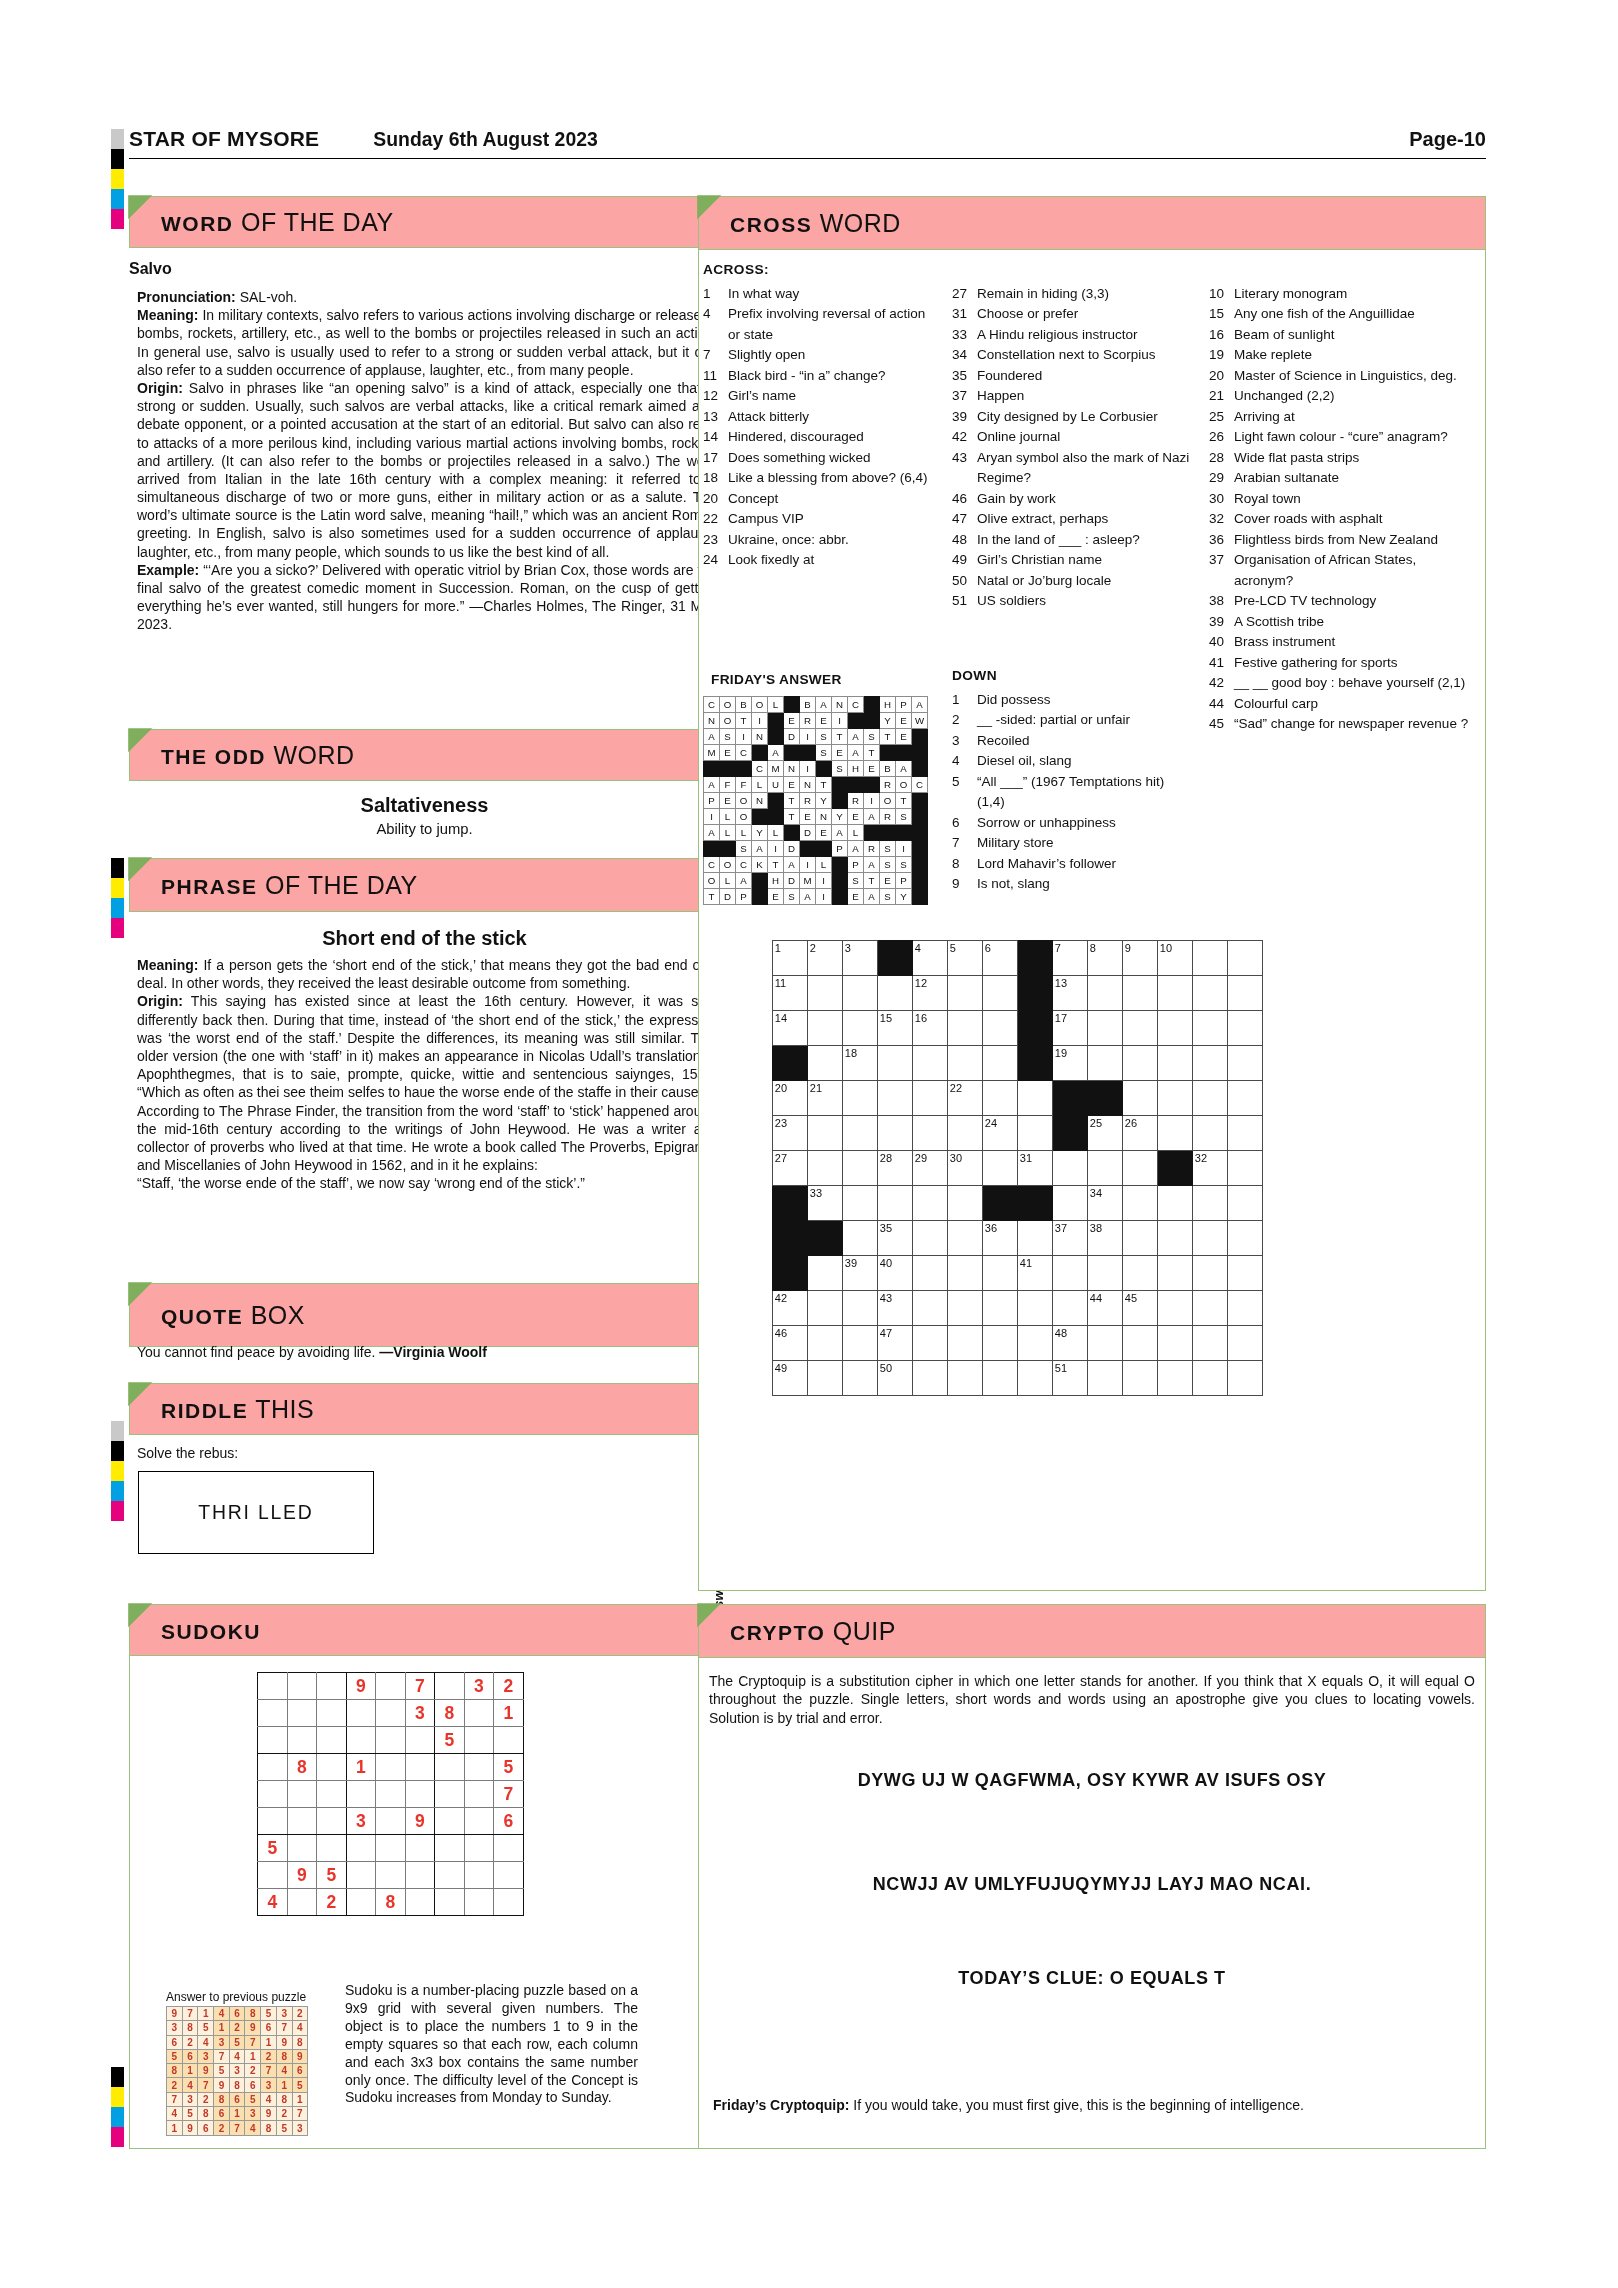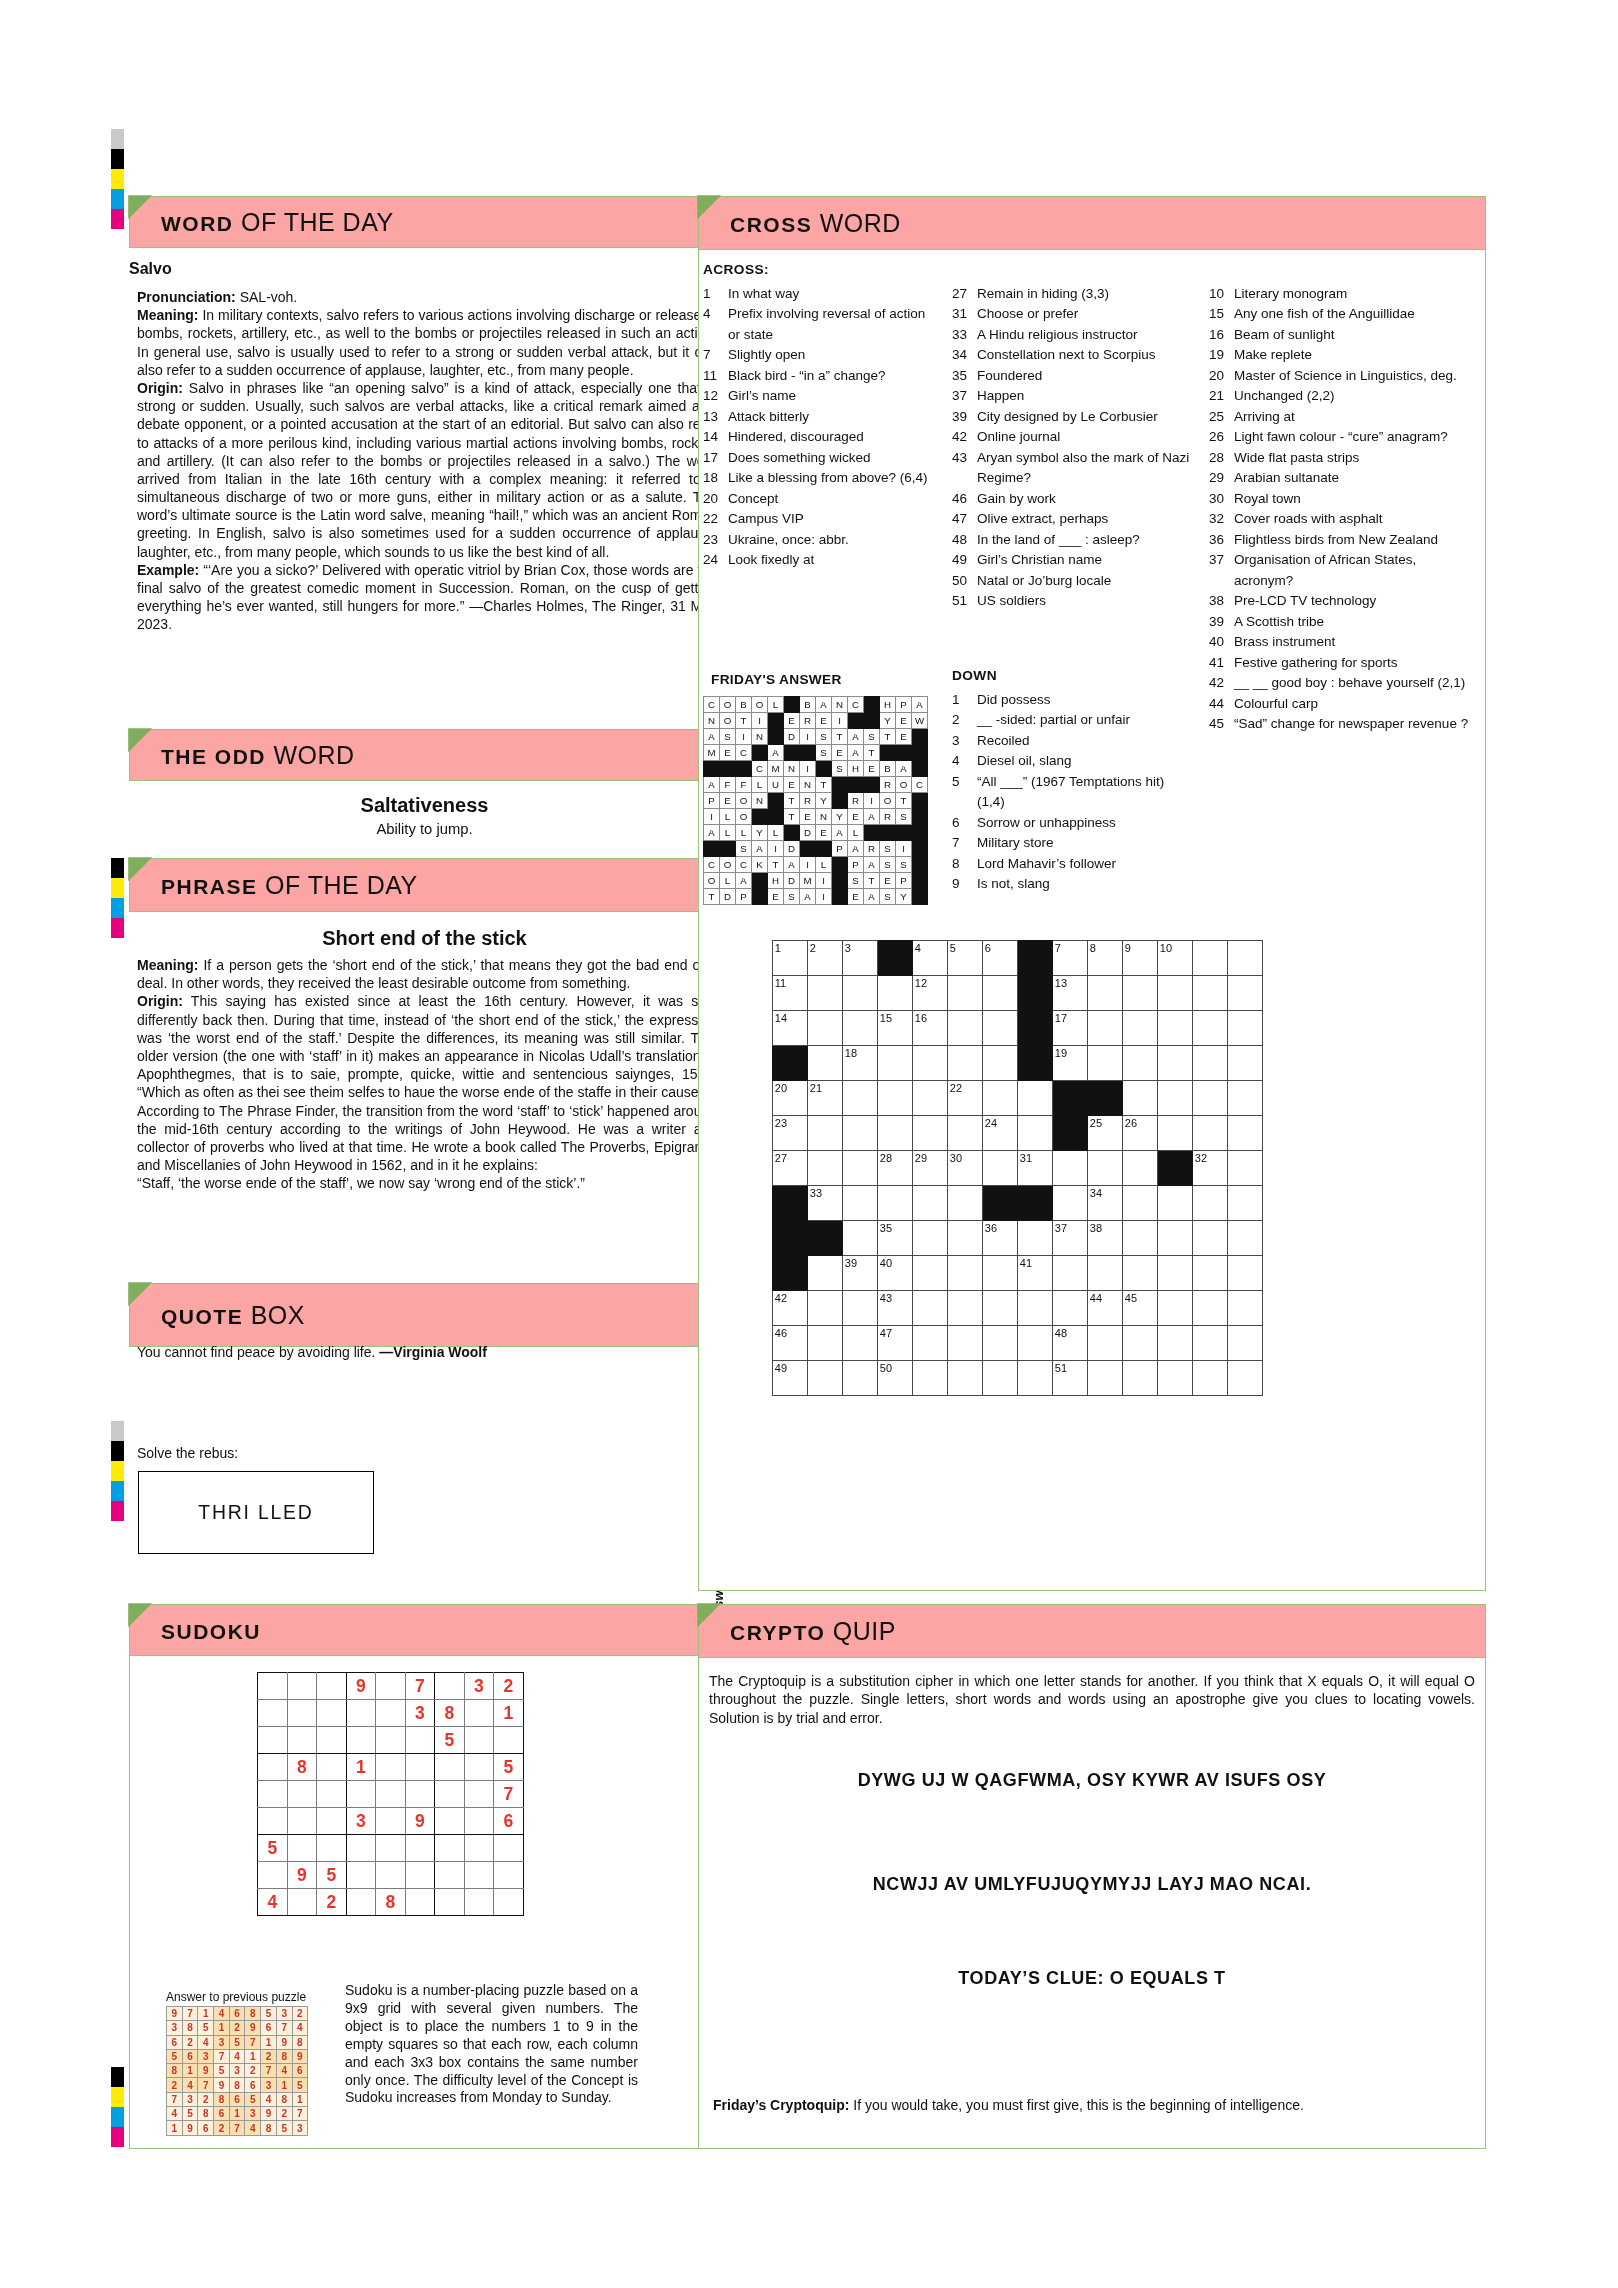--- a/index.html
+++ b/index.html
@@ -190,20 +190,27 @@
       <div class="rm-c"></div>
       <div class="rm-m"></div>
   </div>
   <div class="regmarks" style="top:2067px">
     <div class="rm-k"></div>
       <div class="rm-y"></div>
       <div class="rm-c"></div>
       <div class="rm-m"></div>
   </div>
 
+  <div class="masthead">
+    <div class="left">
+      <div class="mh-title">STAR OF MYSORE</div>
+      <div class="mh-date">Sunday 6th August 2023</div>
+    </div>
+    <div class="mh-page">Page-10</div>
+  </div>
 
   <div class="panel-head" id="wod-head">
     <div class="flag"></div>
     <div class="ttl"><b>WORD</b>
       <span>OF THE DAY</span></div>
   </div>
   <div id="wod-word">Salvo</div>
   <div id="wod-body" class="body-txt"><b>Pronunciation:</b>  SAL-voh.<br><b>Meaning:</b> In military contexts, salvo refers to various actions involving discharge or release of bombs, rockets, artillery, etc., as well to the bombs or projectiles released in such an action. In general use, salvo is usually used to refer to a strong or sudden verbal attack, but it can also refer to a sudden occurrence of applause, laughter, etc., from many people.<br><b>Origin:</b> Salvo in phrases like “an opening salvo” is a kind of attack, especially one that is strong or sudden. Usually, such salvos are verbal attacks, like a critical remark aimed at a debate opponent, or a pointed accusation at the start of an editorial. But salvo can also refer to attacks of a more perilous kind, including various martial actions involving bombs, rockets and artillery. (It can also refer to the bombs or projectiles released in a salvo.) The word arrived from Italian in the late 16th century with a complex meaning: it referred to a simultaneous discharge of two or more guns, either in military action or as a salute. The word’s ultimate source is the Latin word salve, meaning “hail!,” which was an ancient Roman greeting. In English, salvo is also sometimes used for a sudden occurrence of applause, laughter, etc., from many people, which sounds to us like the best kind of all.<br><b>Example:</b> “‘Are you a sicko?’ Delivered with operatic vitriol by Brian Cox, those words are the final salvo of the greatest comedic moment in Succession. Roman, on the cusp of getting everything he’s ever wanted, still hungers for more.” —Charles Holmes, The Ringer, 31 May 2023.</div>
 
   <div class="panel-head" id="ow-head">
@@ -222,20 +229,25 @@
   <div id="pod-word">Short end of the stick</div>
   <div id="pod-body" class="body-txt"><b>Meaning:</b> If a person gets the ‘short end of the stick,’ that means they got the bad end of a deal. In other words, they received the least desirable outcome from something.<br><b>Origin:</b> This saying has existed since at least the 16th century. However, it was said differently back then. During that time, instead of ‘the short end of the stick,’ the expression was ‘the worst end of the staff.’ Despite the differences, its meaning was still similar. This older version (the one with ‘staff’ in it) makes an appearance in Nicolas Udall’s translation of Apophthegmes, that is to saie, prompte, quicke, wittie and sentencious saiynges, 1542: “Which as often as thei see theim selfes to haue the worse ende of the staffe in their cause.”<br>According to The Phrase Finder, the transition from the word ‘staff’ to ‘stick’ happened around the mid-16th century according to the writings of John Heywood. He was a writer and collector of proverbs who lived at that time. He wrote a book called The Proverbs, Epigrams, and Miscellanies of John Heywood in 1562, and in it he explains:<br>“Staff, ‘the worse ende of the staff’, we now say ‘wrong end of the stick’.”</div>
 
   <div class="panel-head" id="qb-head">
     <div class="flag"></div>
     <div class="ttl"><b>QUOTE</b>
       <span>BOX</span></div>
   </div>
   <div id="qb-body">You cannot find peace by avoiding life. <b>—Virginia Woolf</b></div>
 
+  <div class="panel-head" id="rd-head">
+    <div class="flag"></div>
+    <div class="ttl"><b>RIDDLE</b>
+      <span>THIS</span></div>
+  </div>
   <div id="rd-solve">Solve the rebus:</div>
   <div id="rd-box">THRI    LLED</div>
   <div id="rd-ans">Answer: Thrilled to bits.</div>
 
   <div class="panel" id="sud-panel"></div>
   <div class="panel-head" id="sud-head">
     <div class="flag"></div>
     <div class="ttl"><b>SUDOKU</b></div>
   </div>
   <div id="sud-grid">

